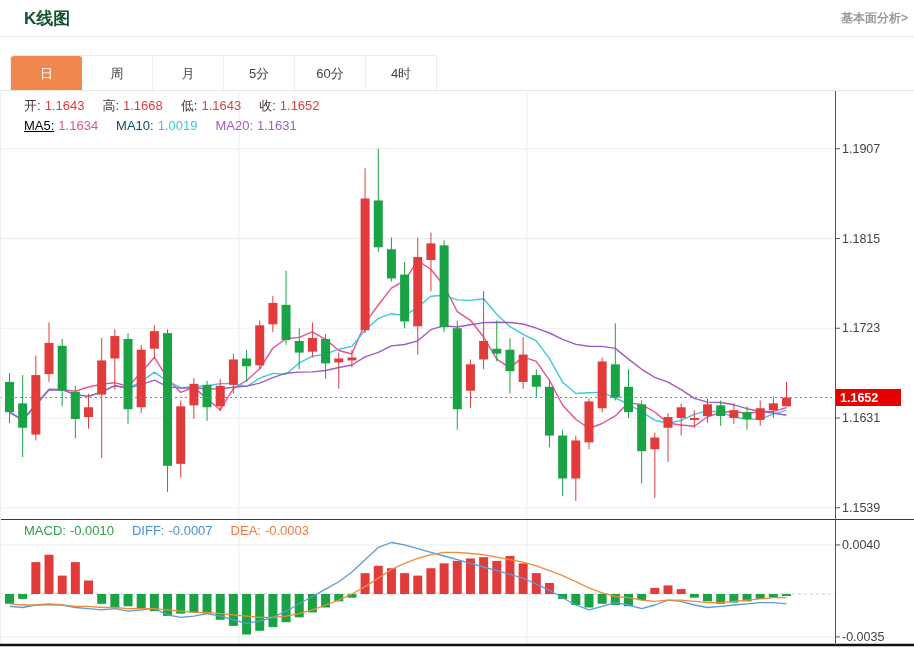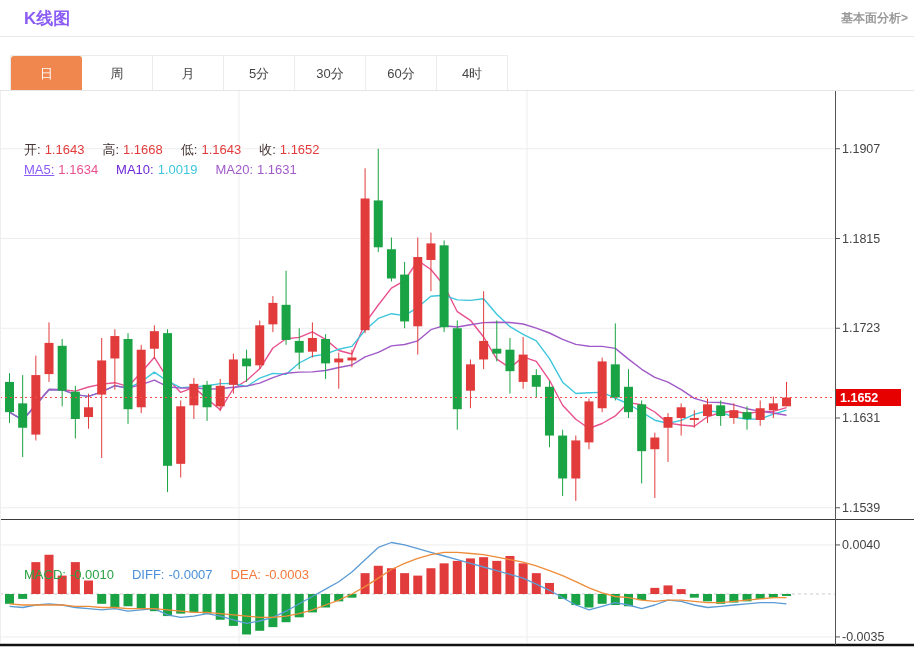--- a/index.html
+++ b/index.html
@@ -1,28 +1,28 @@
 <!DOCTYPE html>
 <html><head>
 <meta charset="utf-8">
 <style>
   html,body{margin:0;padding:0;background:#fff;}
   #page{position:relative;width:914px;height:649px;background:#fff;overflow:hidden;
         font-family:"Liberation Sans","DejaVu Sans",sans-serif;}
   #chart-svg{position:absolute;left:0;top:0;z-index:1;}
-  .page-title{position:absolute;left:24px;top:7px;font-size:17px;font-weight:bold;color:#8b5cf6;z-index:3;}
+  .page-title{position:absolute;left:24px;top:7px;font-size:17px;font-weight:bold;color:#14532d;z-index:3;}
   .top-link{position:absolute;right:6px;top:10px;font-size:12px;color:#999;cursor:pointer;z-index:3;font-weight:bold;}
   .header-divider{position:absolute;left:0;top:36px;width:914px;height:1px;background:#e9e9e9;z-index:3;}
   .tabs{position:absolute;left:10px;top:55px;height:35px;display:flex;z-index:3;border-left:1px solid #ececec;border-top:1px solid #ececec;}
   .tab{width:71px;height:35px;line-height:35px;text-align:center;font-size:13px;color:#454545;
        background:#fff;border-right:1px solid #ececec;cursor:pointer;box-sizing:border-box;}
   .tab.selected{color:#fff;border-radius:3px 3px 0 0;border-right:none;}
   .tabrow-border{position:absolute;left:0;top:90px;width:914px;height:1px;background:#e6e6e6;z-index:3;}
   .legend{position:absolute;display:flex;font-size:13px;z-index:3;white-space:nowrap;}
-  .legend span{margin-right:4px;margin-top:44px;}
+  .legend span{margin-right:4px;}
   .legend .item{margin-right:14px;}
   #legend-ohlc{left:24px;top:97px;}
   #legend-ma{left:24px;top:118px;}
   #legend-macd{left:24px;top:523px;}
 </style>
 </head>
 <body>
 
 <div id="page">
   <svg id="chart-svg" width="914" height="649" viewBox="0 0 914 649">
@@ -248,35 +248,34 @@
 
   <div class="page-title">K线图</div>
   <div class="top-link">基本面分析&gt;</div>
   <div class="header-divider"></div>
 
   <div class="tabs" id="tab-bar">
       <div class="tab selected" style="background: rgb(240, 135, 78);">日</div>
       <div class="tab">周</div>
       <div class="tab">月</div>
       <div class="tab">5分</div>
-      <div class="tab">30分</div>
       <div class="tab">60分</div>
       <div class="tab">4时</div>
     </div>
   <div class="tabrow-border"></div>
 
   <div class="legend" id="legend-ohlc">
       <span class="item"><span style="color: rgb(68, 51, 51);">开:</span><span style="color: rgb(226, 59, 60);">1.1643</span></span>
       <span class="item"><span style="color: rgb(68, 51, 51);">高:</span><span style="color: rgb(226, 59, 60);">1.1668</span></span>
       <span class="item"><span style="color: rgb(68, 51, 51);">低:</span><span style="color: rgb(226, 59, 60);">1.1643</span></span>
       <span class="item"><span style="color: rgb(68, 51, 51);">收:</span><span style="color: rgb(226, 59, 60);">1.1652</span></span>
     </div>
   <div class="legend" id="legend-ma">
-      <span class="item"><span style="color: #8b5cf6; text-decoration: underline;">MA5:</span><span style="color: rgb(232, 80, 142);">1.1634</span></span>
-      <span class="item"><span style="color: #6d28d9; text-align: right;">MA10:</span><span style="color: rgb(62, 198, 220);">1.0019</span></span>
+      <span class="item"><span style="color: #000000; text-decoration: underline;">MA5:</span><span style="color: rgb(232, 80, 142);">1.1634</span></span>
+      <span class="item"><span style="color: #0c4a6e; text-align: right;">MA10:</span><span style="color: rgb(62, 198, 220);">1.0019</span></span>
       <span class="item"><span style="color: rgb(160, 90, 200);">MA20:</span><span style="color: rgb(160, 90, 200);">1.1631</span></span>
     </div>
   <div class="legend" id="legend-macd">
       <span class="item"><span style="color: rgb(43, 162, 69);">MACD:</span><span style="color: rgb(43, 162, 69);">-0.0010</span></span>
       <span class="item"><span style="color: rgb(74, 144, 217);">DIFF:</span><span style="color: rgb(74, 144, 217);">-0.0007</span></span>
       <span class="item"><span style="color: rgb(243, 120, 60);">DEA:</span><span style="color: rgb(243, 120, 60);">-0.0003</span></span>
     </div>
 </div>
 
 </body></html>

